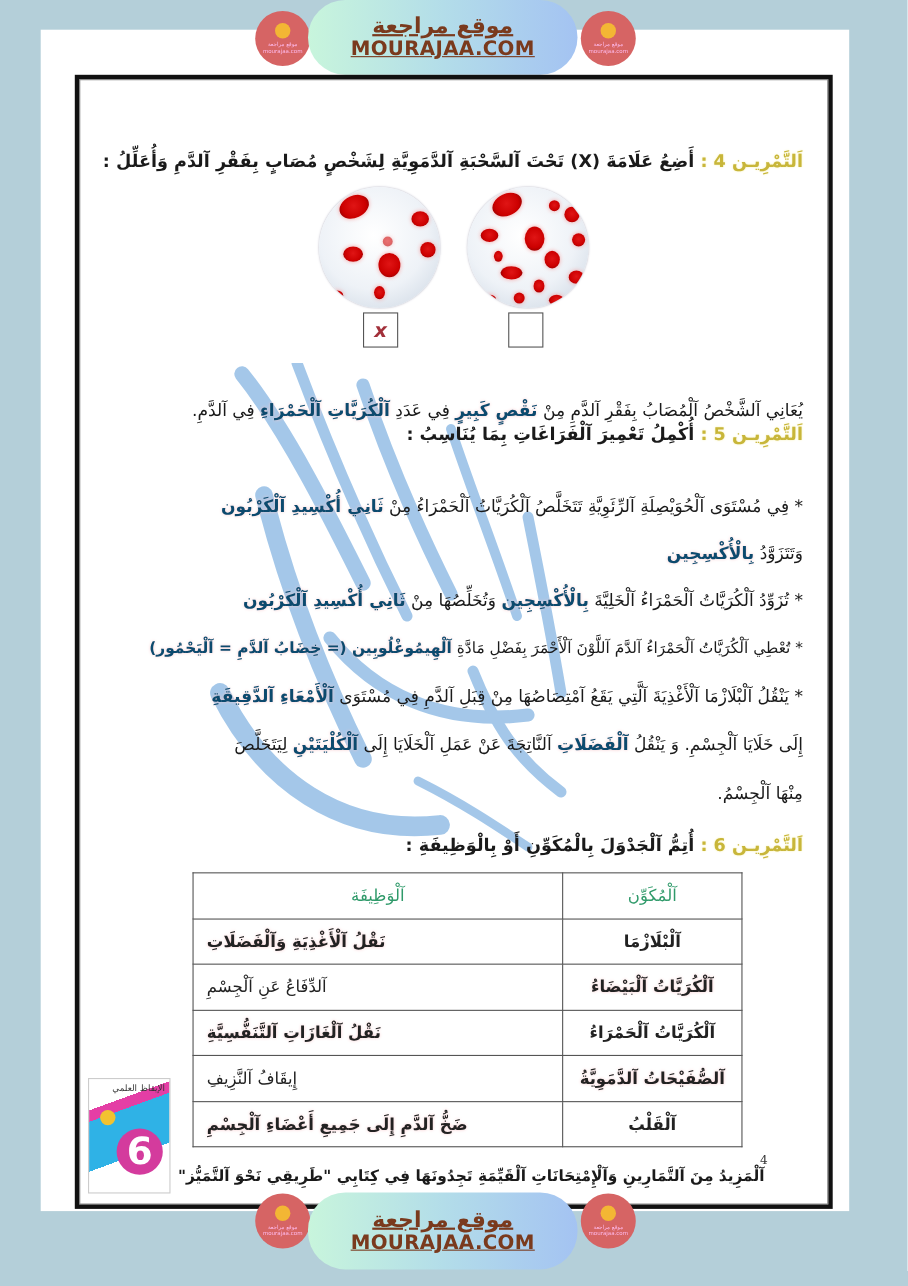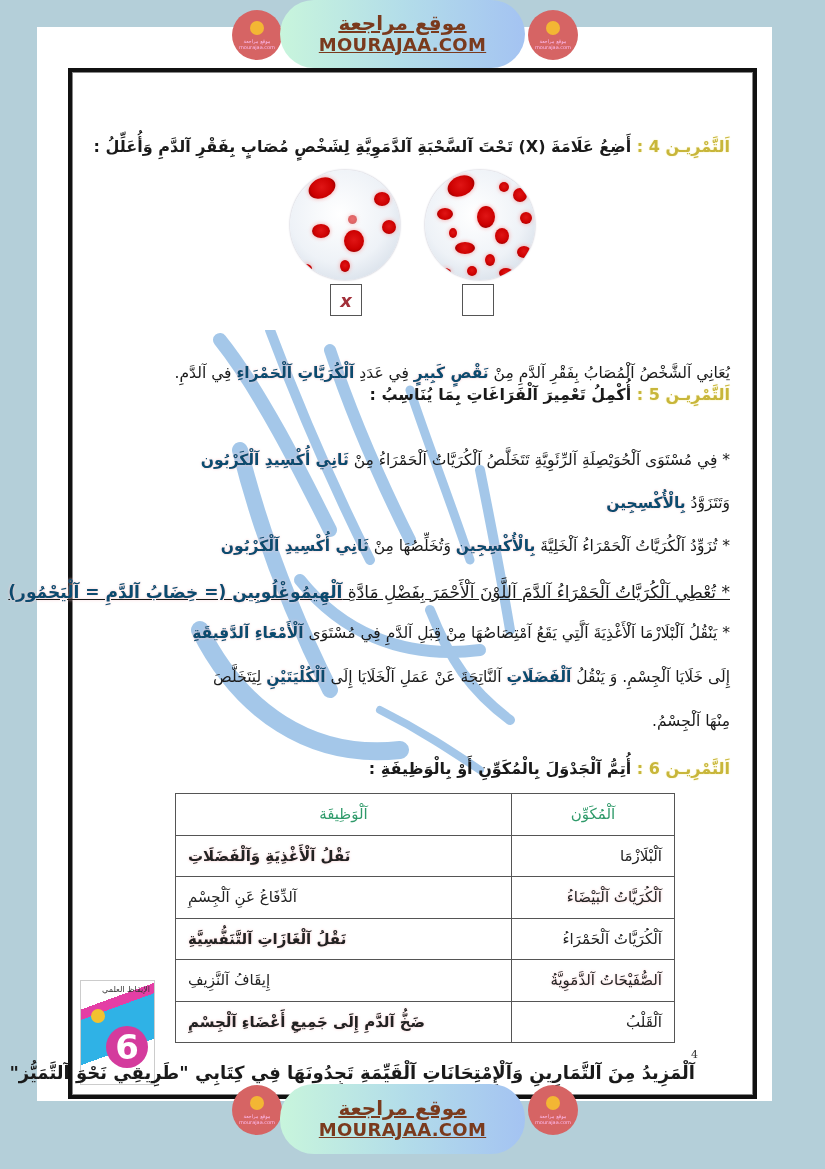--- a/index.html
+++ b/index.html
@@ -22,21 +22,21 @@
   .watermark { position: absolute; left: 180px; top: 330px; width: 360px; height: 460px; pointer-events: none; opacity: 0.55; }
   .ex-title {
     position: absolute; right: 95px; font-size: 16px; font-weight: bold; color: #1a1a1a;
     white-space: nowrap; direction: rtl;
   }
   .ex-label { color: #c8b63a; font-weight: bold; text-shadow: 0 0 2px #f6f0b0; }
   .red { color: #0c4a6e; font-weight: bold; text-shadow: 0 0 3px #f7c9cc; }
   .line {
     position: absolute; right: 95px; font-size: 15.5px; color: #1a1a1a; white-space: nowrap; direction: rtl;
   }
-  .line.small { font-size: 17px; text-decoration: underline; }
+  .line.small { font-size: 14px; }
 
   
   .sample {
     position: absolute; width: 110px; height: 110px; border-radius: 50%;
     background: radial-gradient(circle at 45% 40%, #ffffff 0%, #eef2f7 55%, #c8d3e0 100%);
     box-shadow: 0 0 2px #aab;
     overflow: hidden;
   }
   .cell { position: absolute; border-radius: 50%; background: radial-gradient(circle at 50% 45%, #e01515 0%, #c00 60%, #7a0000 100%); box-shadow: 0 0 4px #f5a0a0; }
   .checkbox {
@@ -47,25 +47,25 @@
 
   
   table.data {
     position: absolute; left: 175px; top: 793px; width: 500px; border-collapse: collapse;
     direction: rtl; font-size: 15px;
   }
   table.data td, table.data th {
     border: 1.5px solid #555; height: 41.5px; padding: 0 12px; text-align: left; white-space: nowrap;
   }
   table.data th { font-weight: normal; color: #2f9a6a; text-align: center; }
-  table.data td.comp { width: 163px; text-align: right; font-weight: normal; color: #222; }
+  table.data td.comp { width: 163px; text-align: center; font-weight: bold; color: #222; }
   table.data td.func { color: #222; }
 
   
-  .footer-line { position: absolute; right: 130px; top: 1062px; font-size: 18px; font-weight: bold; direction: rtl; color: #1a1a1a; white-space: nowrap; }
+  .footer-line { position: absolute; right: 130px; top: 1062px; font-size: 14px; font-weight: bold; direction: rtl; color: #1a1a1a; white-space: nowrap; }
   .page-num { position: absolute; left: 691px; top: 1048px; font-size: 11px; color: #333; font-family: "DejaVu Serif", serif; }
   .book {
     position: absolute; left: 80px; top: 980px; width: 75px; height: 105px;
     background: linear-gradient(160deg, #ffffff 0 22%, #e43ea5 22% 30%, #2fb2e6 30% 65%, #ffffff 65%);
     border: 1px solid #ccc; overflow: hidden;
   }
   .book-six { position: absolute; right: 6px; top: 45px; width: 42px; height: 42px; border-radius: 50%; background: #d43b9d; color: #fff; font-weight: bold; font-size: 34px; display: flex; align-items: center; justify-content: center; font-family: "DejaVu Sans", sans-serif; }
   .book-title { position: absolute; top: 4px; right: 4px; font-size: 8px; color: #333; direction: rtl; }
   .book-badge { position: absolute; left: 10px; top: 28px; width: 14px; height: 14px; border-radius: 50%; background: #f2c230; }
 

